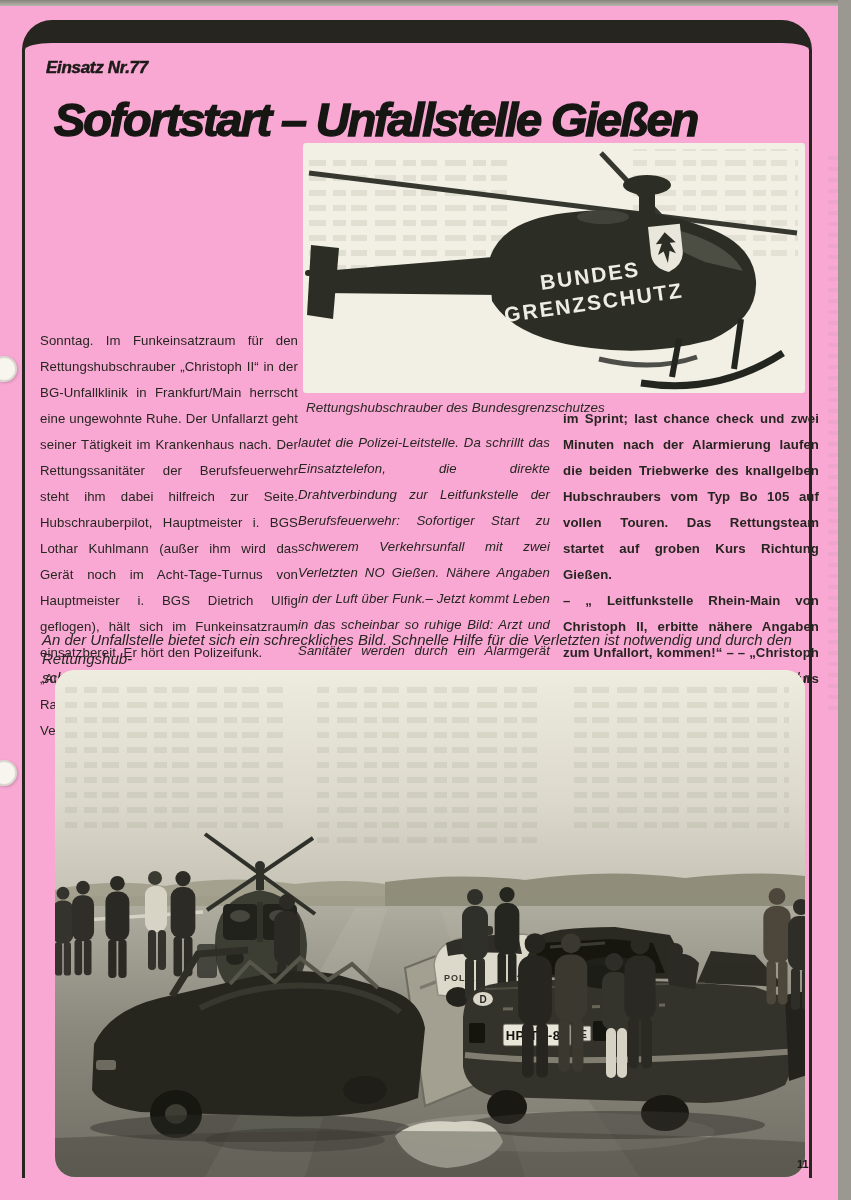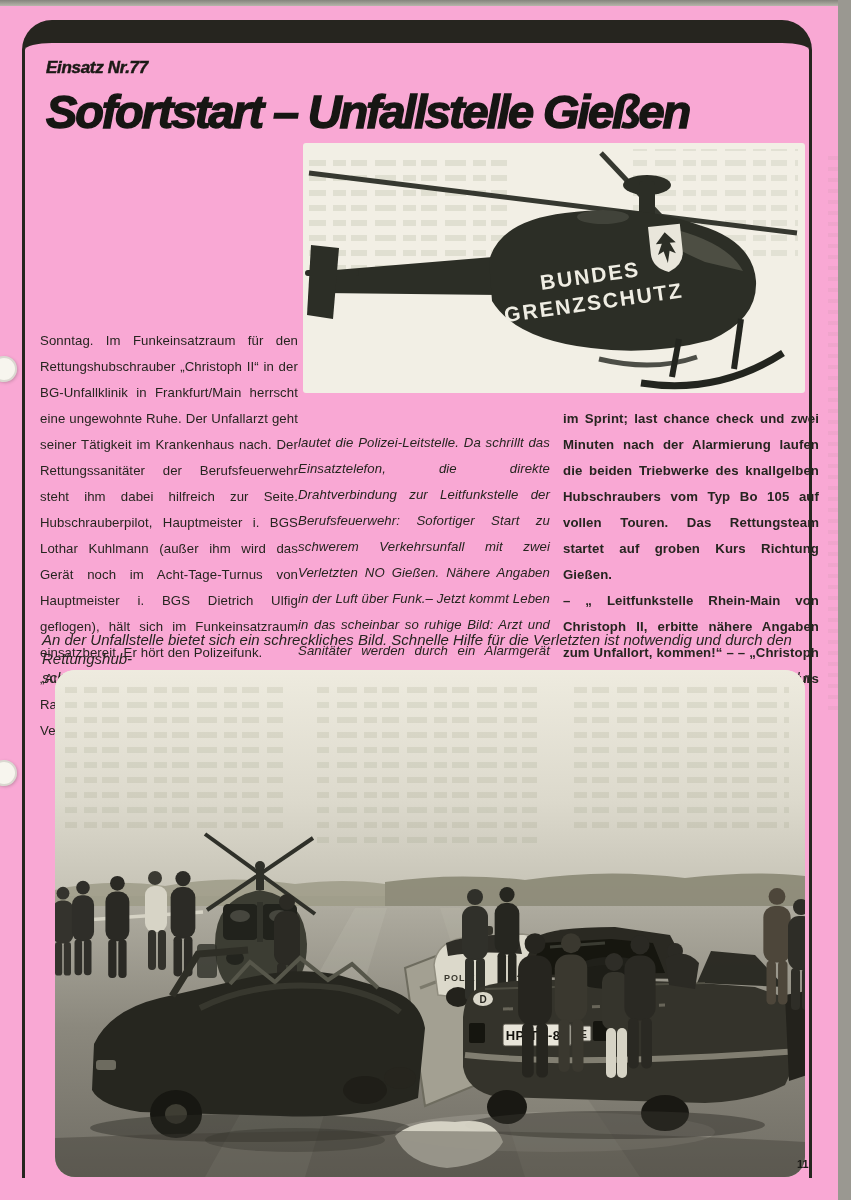--- a/index.html
+++ b/index.html
@@ -15,21 +15,21 @@
     position:absolute;left:22px;top:20px;width:790px;height:1158px;
     border-top:23px solid #26251f;border-left:3px solid #26251f;border-right:3px solid #26251f;
     border-bottom:none;border-radius:30px 30px 0 0;box-sizing:border-box;
   }
   .kicker{
     position:absolute;left:46px;top:58px;
     font-size:17px;font-weight:bold;font-style:italic;color:#1b1a16;
     letter-spacing:-0.3px;-webkit-text-stroke:0.5px #1b1a16;
   }
   .title{
-    position:absolute;left:42px;top:82px;margin:4px;width:780px;
+    position:absolute;left:42px;top:82px;margin:12px;width:780px;
     font-size:47px;line-height:52px;font-weight:bold;font-style:italic;color:#161613;
     letter-spacing:-2.2px;-webkit-text-stroke:1.4px #161613;white-space:nowrap;
   }
   .subtitle{
     position:absolute;left:44px;top:148px;width:262px;
     font-size:27px;line-height:31px;font-weight:bold;font-style:italic;color:#1b1a16;
     letter-spacing:-0.8px;-webkit-text-stroke:0.9px #1b1a16;white-space:pre-line;
   }
   .col{
     position:absolute;font-size:13.2px;line-height:26px;text-align:justify;
@@ -111,20 +111,21 @@
       <g transform="translate(288,140) rotate(-8)" fill="#efede3" font-weight="bold" font-size="21" text-anchor="middle" letter-spacing="2">
         <text x="0" y="0">BUNDES</text>
         <text x="0" y="27">GRENZSCHUTZ</text>
       </g>
       <g transform="translate(345,84) rotate(-6)">
         <path d="M0 0 H32 V27 Q32 41 16 47 Q0 41 0 27 Z" fill="#e9e6db"></path>
         <path d="M16 7 L6 18 L12 18 L7 29 L13 26 L16 38 L19 26 L25 29 L20 18 L26 18 Z" fill="#2c2e26"></path>
       </g>
     </svg>
   </div>
+  <div class="cap1">Rettungshubschrauber des Bundesgrenzschutzes</div>
 
   <div class="col col2">lautet die Polizei-Leitstelle. Da schrillt das Einsatztelefon, die direkte Drahtverbindung zur Leitfunkstelle der Berufsfeuerwehr: Sofortiger Start zu schwerem Verkehrsunfall mit zwei Verletzten NO Gießen. Nähere Angaben in der Luft über Funk.– Jetzt kommt Leben in das scheinbar so ruhige Bild: Arzt und Sanitäter werden durch ein Alarmgerät gerufen. Der Pilot erreicht den Hubschrauber</div>
   <div class="col col3">im Sprint; last chance check und zwei Minuten nach der Alarmierung laufen die beiden Triebwerke des knallgelben Hubschraubers vom Typ Bo 105 auf vollen Touren. Das Rettungsteam startet auf groben Kurs Richtung Gießen.
 – „ Leitfunkstelle Rhein-Main von Christoph II, erbitte nähere Angaben zum Unfallort, kommen!“ – – „Christoph II von Leitfunkstelle Rhein-Main: Kurs 20°,</div>
 
   <div class="cap2">
     <div>An der Unfallstelle bietet sich ein schreckliches Bild. Schnelle Hilfe für die Verletzten ist notwendig und durch den Rettungshub-</div>
     <div class="cap2row">
       <span>schrauber garantiert.</span>
       <span>Fotos: Baron und n</span>

